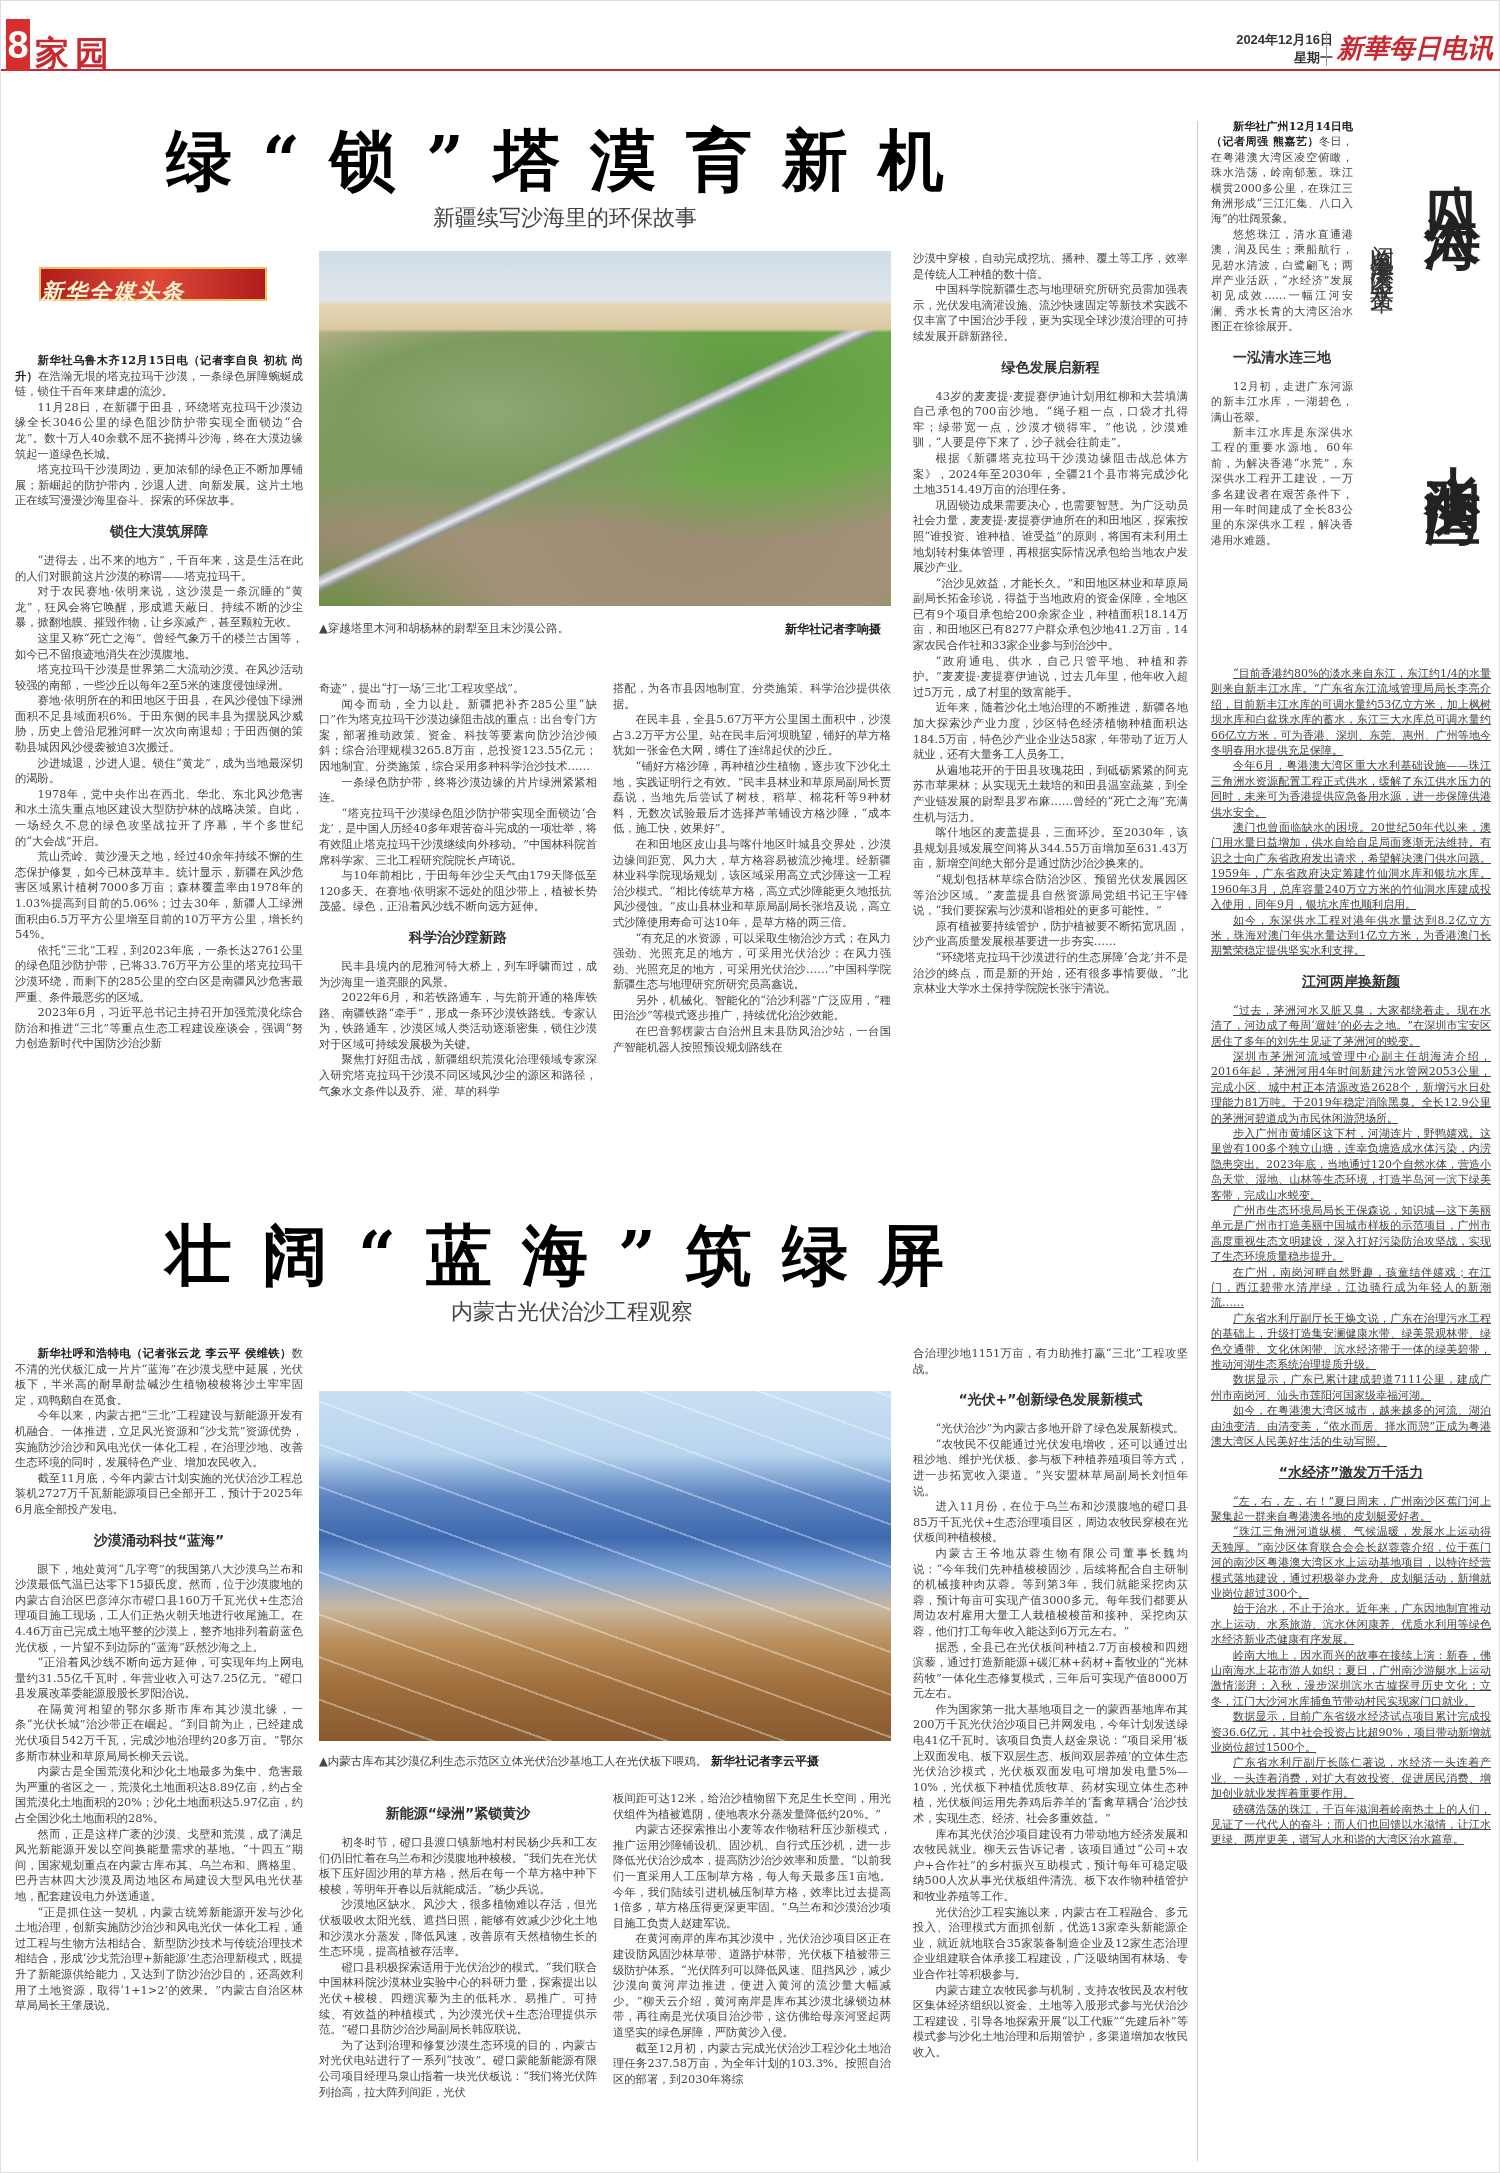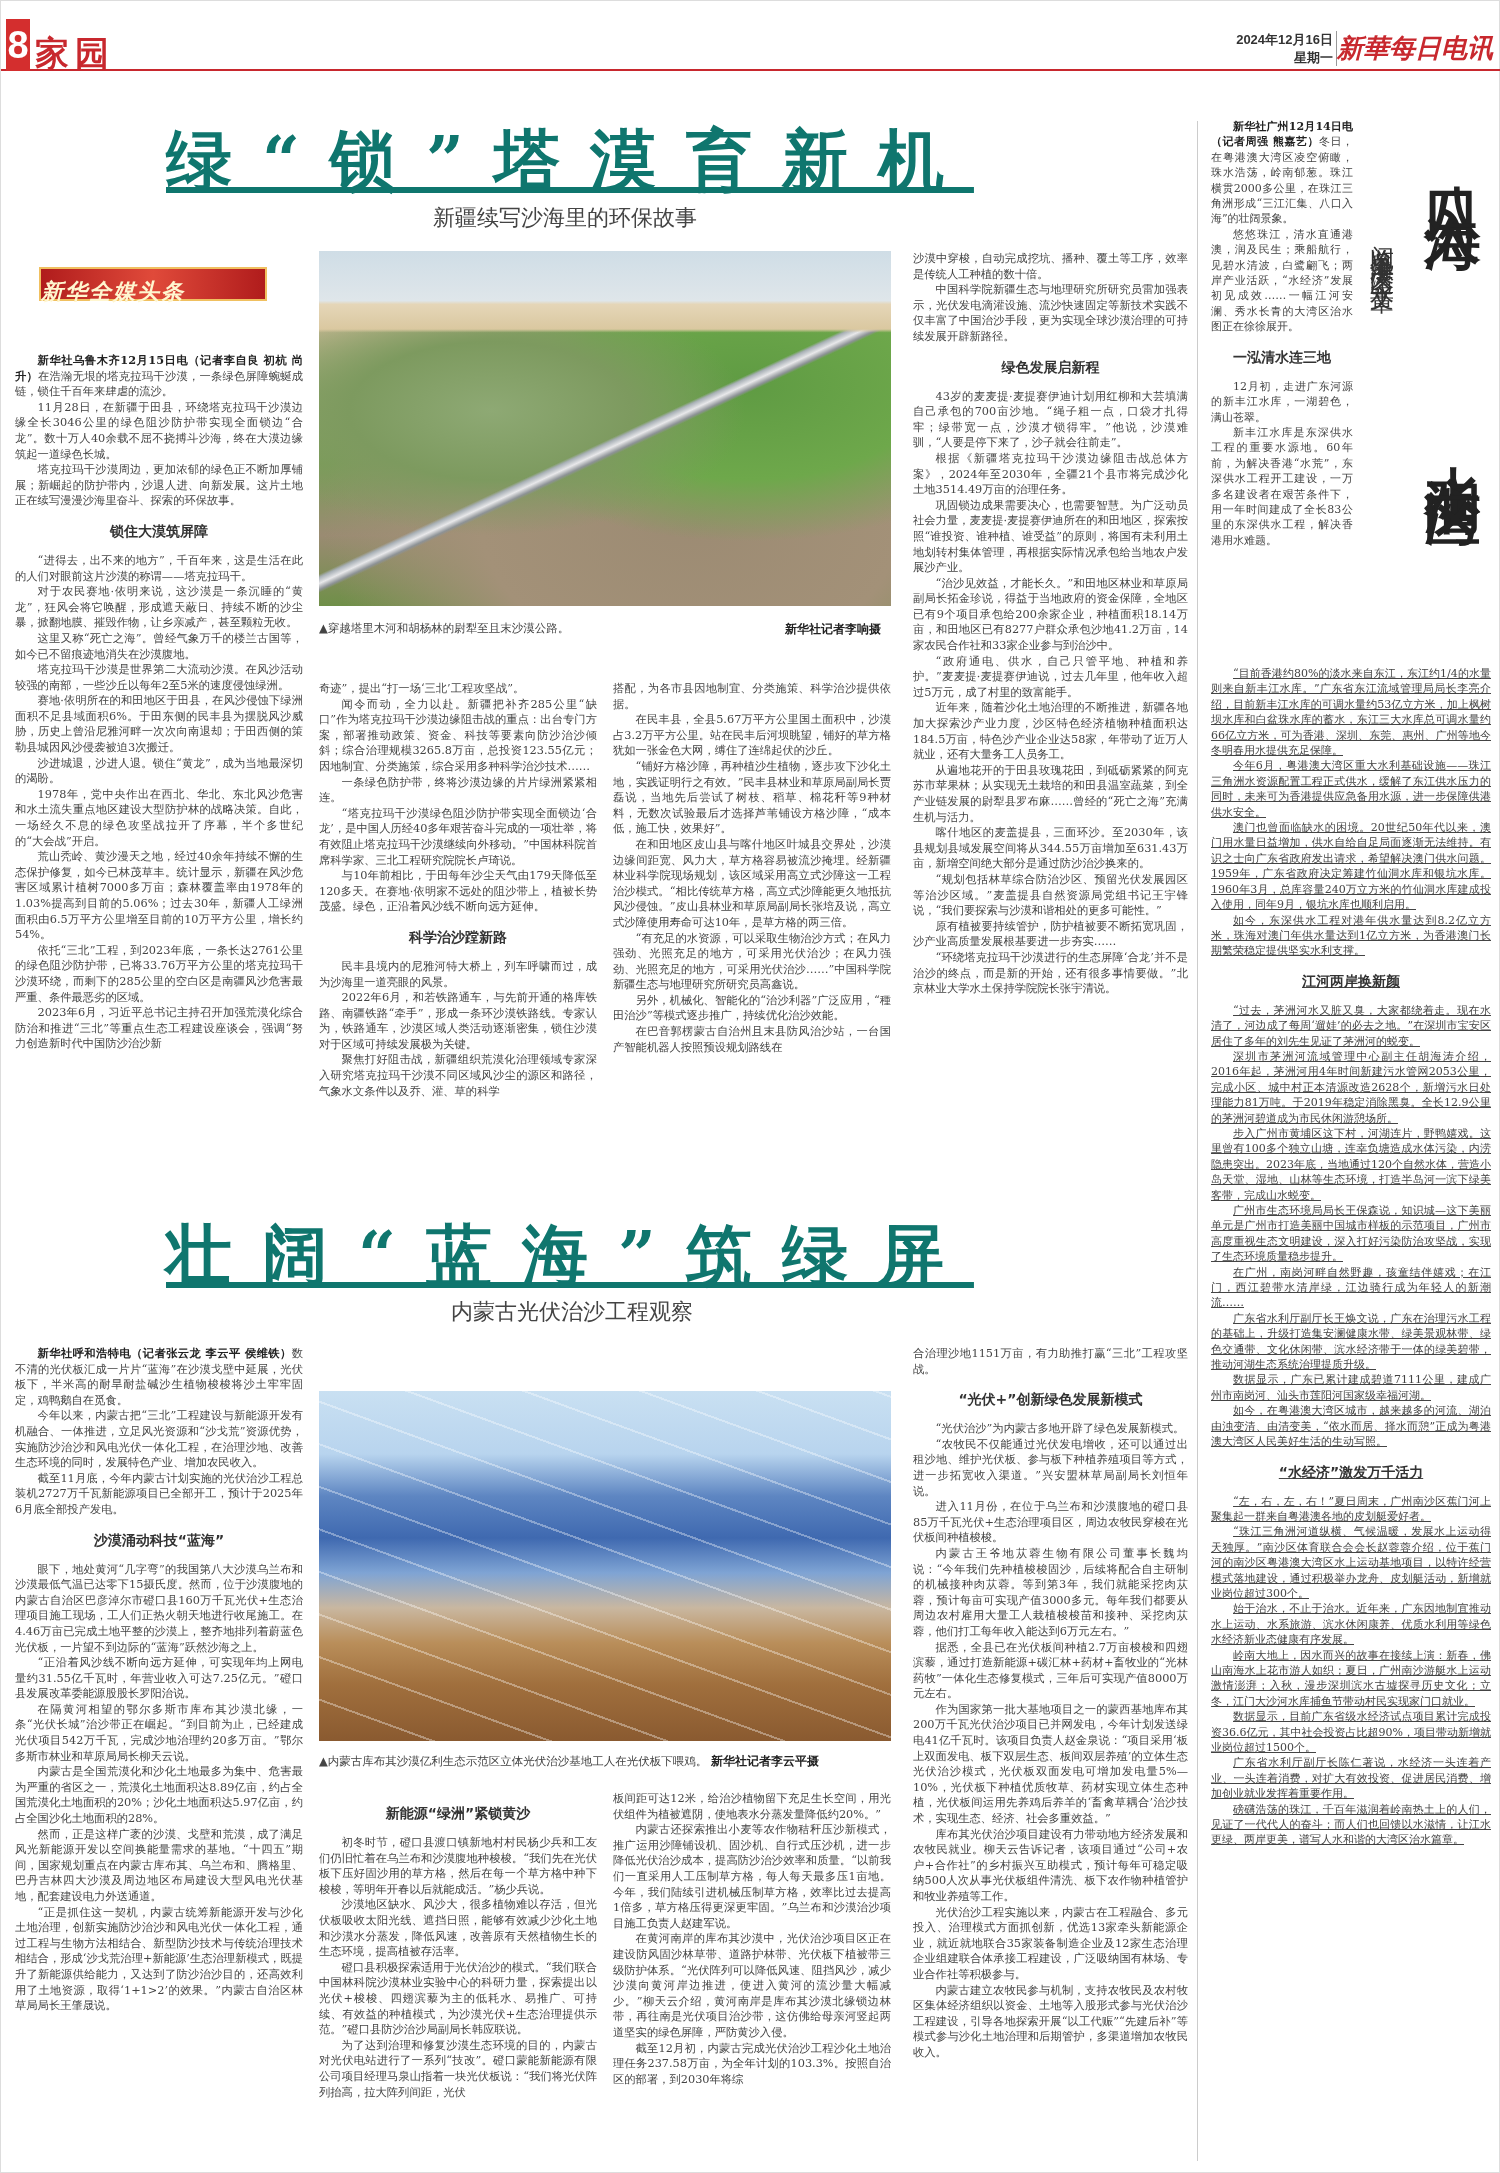--- a/index.html
+++ b/index.html
@@ -4,24 +4,24 @@
 <style>
   * { box-sizing: border-box; margin: 0; padding: 0; }
   body { width: 1500px; height: 2173px; background: #fff; font-family: "DejaVu Serif", serif; color: #333; overflow: hidden; position: relative; }
   .page { position: absolute; left: 0; top: 0; width: 1500px; height: 2173px; background: #fff; border: 1px solid #ddd; }
 
   
   .masthead { position: absolute; left: 0; top: 0; width: 1500px; height: 70px; border-bottom: 2px solid #c8282e; }
   .page-num { position: absolute; left: 5px; top: 18px; width: 24px; height: 52px; background: #d42e2e; color: #fff; font: bold 38px "Liberation Sans", sans-serif; text-align: center; line-height: 52px; }
   .section-name { position: absolute; left: 34px; top: 30px; font: bold 34px "DejaVu Serif", serif; color: #c8282e; letter-spacing: 6px; }
   .date-block { position: absolute; right: 168px; top: 30px; text-align: right; font: bold 13px "Liberation Sans", sans-serif; color: #333; line-height: 18px; }
-  .brand { position: absolute; right: 8px; top: 30px; font: bold italic 26px "DejaVu Serif", serif; color: #c8282e; border-left: 1px solid #999; padding-left: 0; }
-
-  
-  .headline { position: absolute; font: bold 66px "DejaVu Serif", serif; color: #0f766e; letter-spacing: 30px; text-decoration: underline; }
+  .brand { position: absolute; right: 8px; top: 30px; font: bold italic 26px "DejaVu Serif", serif; color: #c8282e; border-left: 1px solid #999; padding-left: 10px; }
+
+  
+  .headline { position: absolute; font: bold 66px "DejaVu Serif", serif; color: #000000; letter-spacing: 30px; }
   .subhead { position: absolute; font: 22px "DejaVu Sans", sans-serif; color: #444; }
 
   
   .col { position: absolute; font-size: 11.3px; line-height: 15.6px; color: #444; text-align: justify; }
   .col p { text-indent: 2em; margin: 0; }
   .col .lead { font-weight: bold; color: #222; }
   .col h3 { font: bold 14px "DejaVu Sans", sans-serif; text-align: center; color: #333; margin: 14px 0 12px; }
 
   .banner { position: absolute; left: 38px; top: 266px; width: 228px; height: 34px; background: linear-gradient(90deg, #b01c1c, #e04a3a, #b01c1c); border: 2px solid #f0c060; color: #fff6d0; font: bold italic 22px "DejaVu Sans", sans-serif; text-align: left; line-height: 46px; letter-spacing: 2px; }
 

